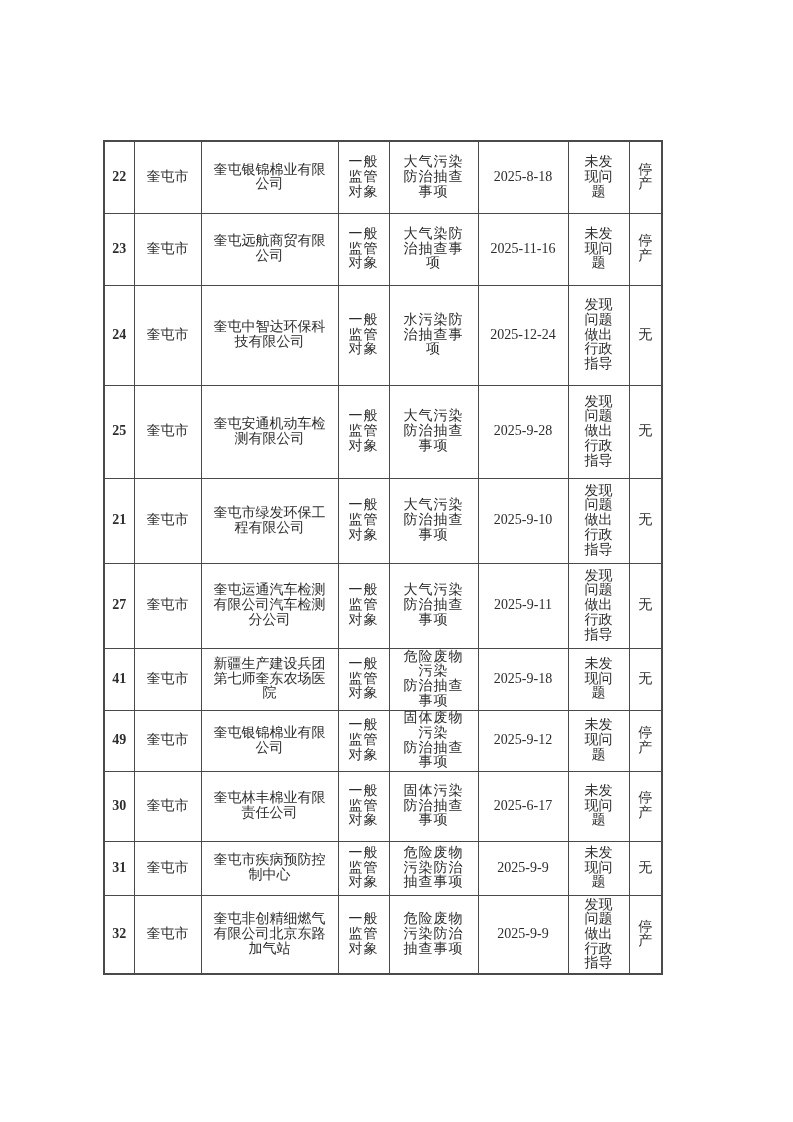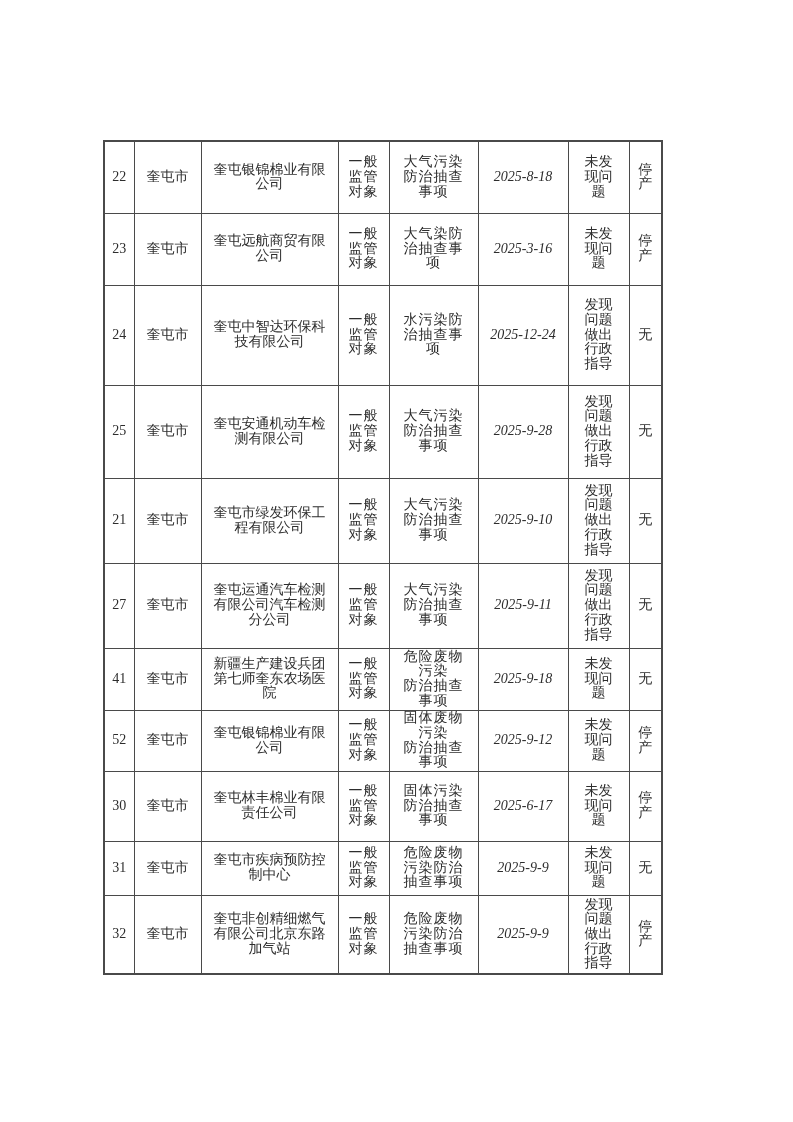--- a/index.html
+++ b/index.html
@@ -34,23 +34,22 @@
     color:var(--text-color);
     font-size:14px;
     line-height:1.05;
     white-space:pre-line;
     overflow:hidden;
   }
   td.c-date{
     font-size:15px;
     letter-spacing:0px;
     white-space:nowrap;
-    font-style:italic;
-  }
-  td.c-index{font-size:15px;}
+  }
+  td.c-index{font-size:15px;font-weight:bold;}
   td.c-item,td.c-category{letter-spacing:1px;}
 </style>
 </head>
 <body>
 
 <div class="page">
   <table class="inspection">
     <colgroup>
       <col style="width:30px">
       <col style="width:67px">
@@ -84,21 +83,21 @@
     <td class="c-index">23</td>
     <td class="c-city">奎屯市</td>
     <td class="c-company">奎屯远航商贸有限
 公司</td>
     <td class="c-category">一般
 监管
 对象</td>
     <td class="c-item">大气染防
 治抽查事
 项</td>
-    <td class="c-date">2025-3-16</td>
+    <td class="c-date">2025-11-16</td>
     <td class="c-result">未发
 现问
 题</td>
     <td class="c-status">停
 产</td>
   </tr>
         <tr style="height: 100px;">
     <td class="c-index">24</td>
     <td class="c-city">奎屯市</td>
     <td class="c-company">奎屯中智达环保科
@@ -188,21 +187,21 @@
 污染
 防治抽查
 事项</td>
     <td class="c-date">2025-9-18</td>
     <td class="c-result">未发
 现问
 题</td>
     <td class="c-status">无</td>
   </tr>
         <tr style="height: 61px;">
-    <td class="c-index">52</td>
+    <td class="c-index">49</td>
     <td class="c-city">奎屯市</td>
     <td class="c-company">奎屯银锦棉业有限
 公司</td>
     <td class="c-category">一般
 监管
 对象</td>
     <td class="c-item">固体废物
 污染
 防治抽查
 事项</td>

